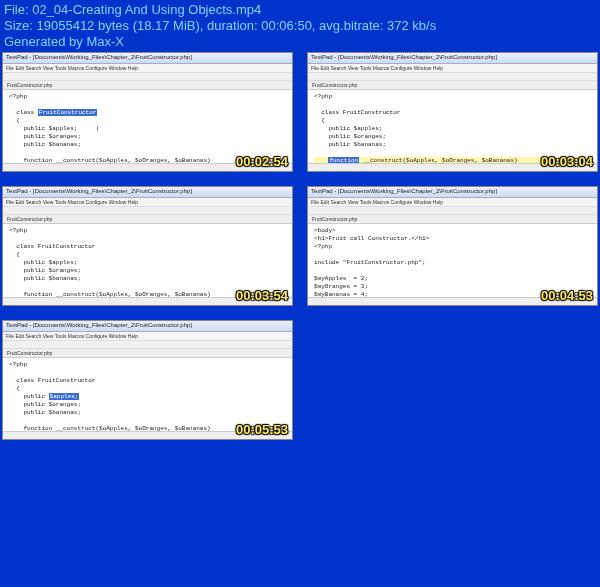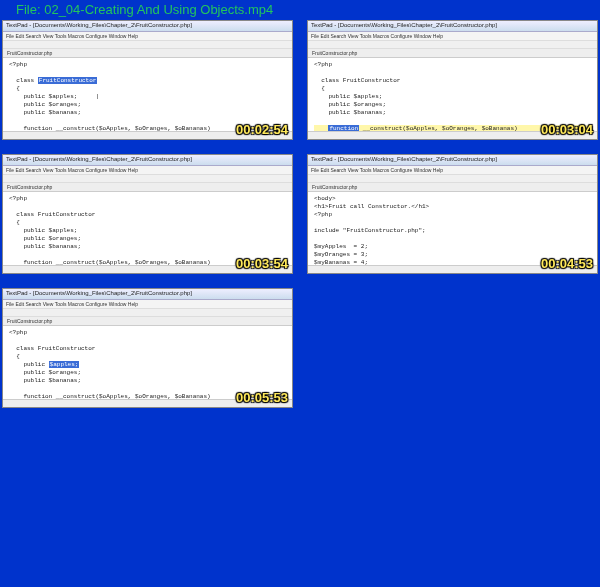--- a/index.html
+++ b/index.html
@@ -1,37 +1,39 @@
 <!DOCTYPE html>
 <html><head>
 <meta charset="utf-8">
 <style>
   * { margin: 0; padding: 0; box-sizing: border-box; }
   body { width: 600px; height: 587px; background: #0033cc; font-family: Arial, sans-serif; overflow: hidden; }
-  .header { padding: 2px 16px; color: #22c55e; font-size: 13px; line-height: 16px; font-weight: normal; }
+  .header { padding: 2px 4px; color: #7dd3fc; font-size: 13px; line-height: 16px; font-weight: normal; }
   .header .line { white-space: nowrap; }
   .grid { display: grid; grid-template-columns: 1fr 1fr; grid-template-rows: repeat(3,1fr); gap: 14px; padding: 0 2px 2px; height: 390px; }
   .cell { position: relative; background: #0033cc; }
   .editor { position: absolute; inset: 0; background: #f6f6f2; border: 1px solid #888; display: flex; flex-direction: column; }
   .titlebar { height: 11px; background: linear-gradient(#eef,#cde); border-bottom: 1px solid #aac; font-size: 6px; padding: 1px 3px; color: #222; white-space: nowrap; overflow: hidden; }
   .menubar { height: 9px; background: #f4f4f4; border-bottom: 1px solid #ddd; font-size: 5px; padding: 1px 3px; color: #333; white-space: nowrap; overflow: hidden; }
   .toolbar { height: 8px; background: #f0f0f0; border-bottom: 1px solid #ddd; }
   .tabbar { height: 9px; background: #eee; border-bottom: 1px solid #ccc; font-size: 5px; padding: 1px 4px; color: #333; }
   .code { flex: 1; background: #fff; font-family: "Courier New", monospace; font-size: 6px; line-height: 8px; padding: 3px 6px; color: #222; white-space: pre; overflow: hidden; position: relative; }
   .status { height: 8px; background: #eee; border-top: 1px solid #ccc; }
   .timestamp { position: absolute; bottom: 3px; right: 5px; color: #ffe95a; font-size: 13px; font-weight: bold; text-shadow: 1px 1px 1px #000, -1px -1px 1px #000, 1px -1px 1px #000, -1px 1px 1px #000; font-family: Arial, sans-serif; }
   .hl-blue { background: #3a6cd6; color: #fff; padding: 0 1px; }
   .hl-yellow { background: #fff7aa; display: inline-block; width: 100%; }
   .empty { background: #0033cc; }
 </style>
 </head>
 <body>
 
 <div class="header">
   <div class="line">File: 02_04-Creating And Using Objects.mp4</div>
+  <div class="line">Size: 19055412 bytes (18.17 MiB), duration: 00:06:50, avg.bitrate: 372 kb/s</div>
+  <div class="line">Generated by Max-X</div>
 </div>
 
 <div class="grid">
   <div class="cell">
       <div class="editor">
         <div class="titlebar">TextPad - [Documents\Working_Files\Chapter_2\FruitConstructor.php]</div>
         <div class="menubar">File  Edit  Search  View  Tools  Macros  Configure  Window  Help</div>
         <div class="toolbar"></div>
         <div class="tabbar">FruitConstructor.php</div>
         <div class="code">&lt;?php

